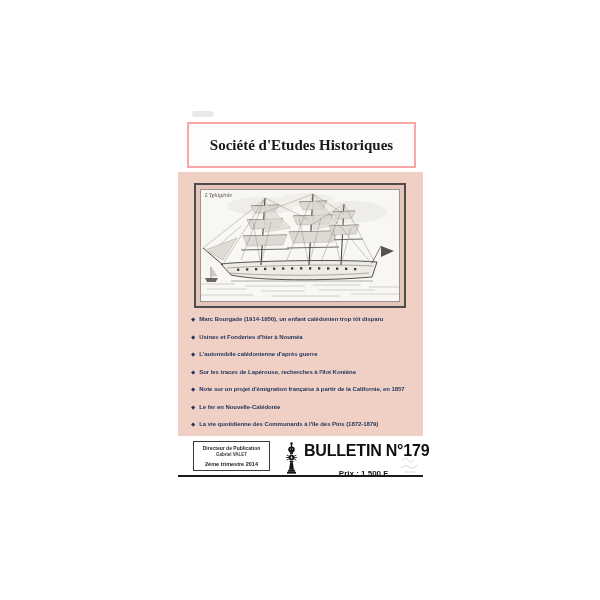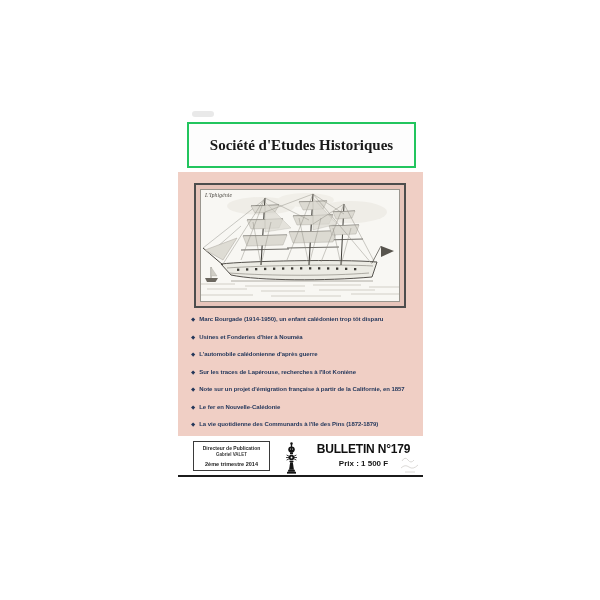--- a/index.html
+++ b/index.html
@@ -12,21 +12,21 @@
     position:absolute; left:178px; top:114px; width:245px; height:361px;
     background:#ffffff; border-bottom:2px solid #1b1b1b;
   }
   
   .scan-smudge {
     position:absolute; left:14px; top:-3px; width:22px; height:6px;
     background:#e9e9e9; border-radius:3px;
   }
   .title-box {
     position:absolute; left:9px; top:8px; width:229px; height:46px;
-    box-sizing:border-box; border:2px solid #22c55e; background:#fdfdfd;
+    box-sizing:border-box; border:2px solid #fca5a5; background:#fdfdfd;
     display:flex; flex-direction:column; justify-content:center; align-items:center;
   }
   .title-line {
     font-family:"Liberation Serif", serif; font-weight:bold;
     font-size:15px; line-height:19px; color:#1a1a1a; white-space:nowrap;
   }
   .pink-panel {
     position:absolute; left:0; top:58px; width:245px; height:264px;
     background:#f0cfc5;
   }
@@ -65,23 +65,23 @@
     box-sizing:border-box; border:1px solid #3a3a3a; background:#fff;
     display:flex; flex-direction:column; align-items:center; justify-content:center;
     text-align:center;
   }
   .publisher-role { font-size:5px; font-weight:bold; color:#2a2a2a; line-height:5px; }
   .publisher-name { font-size:4.5px; font-weight:bold; color:#3a3a3a; line-height:5px; margin-top:1px; }
   .publisher-issue { font-size:5.5px; font-weight:bold; color:#222; line-height:6px; margin-top:4px; }
   .totem-logo { position:absolute; left:106px; top:6px; width:15px; height:32px; }
   .bulletin-block { position:absolute; left:126px; top:6px; width:119px; text-align:center; }
   .bulletin-title {
-    font-size:12px; font-weight:bold; color:#101010; letter-spacing:-0.2px; white-space:nowrap;
-  }
-  .price-label { font-size:8px; font-weight:bold; color:#161616; margin-top:3px; }
+    font-size:16px; font-weight:bold; color:#101010; letter-spacing:-0.2px; white-space:nowrap;
+  }
+  .price-label { font-size:8px; font-weight:bold; color:#161616; margin-top:9px; }
   .pencil-note { position:absolute; right:0px; top:13px; width:24px; height:20px; opacity:0.45; }
 </style>
 </head>
 <body>
 
 <div class="page">
   <div class="cover">
     <div class="scan-smudge"></div>
 
     <div class="title-box">

